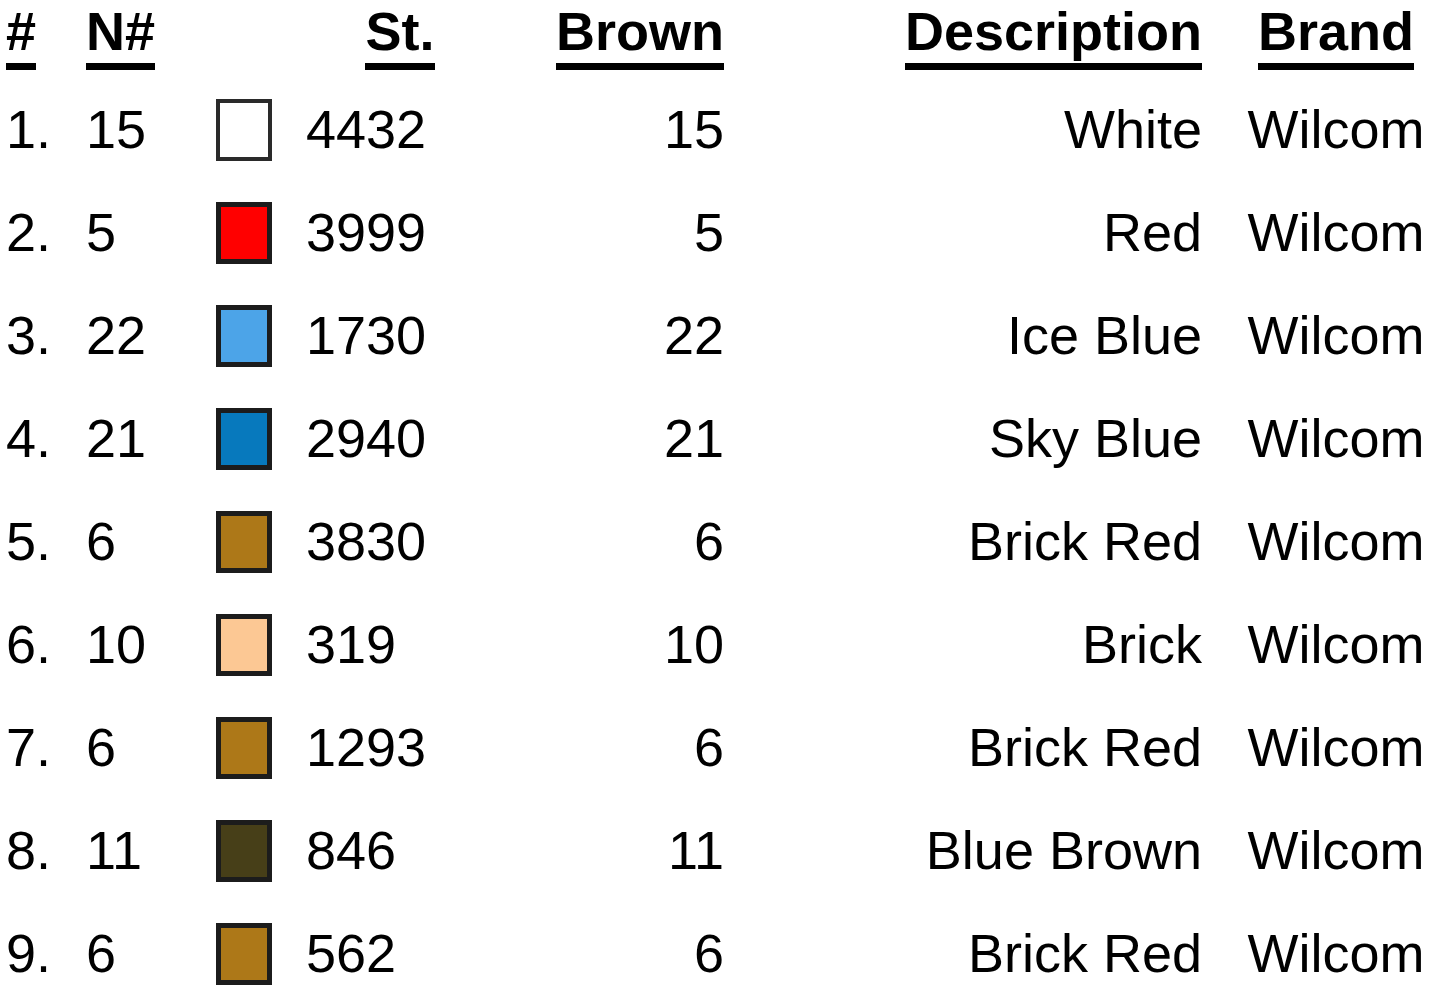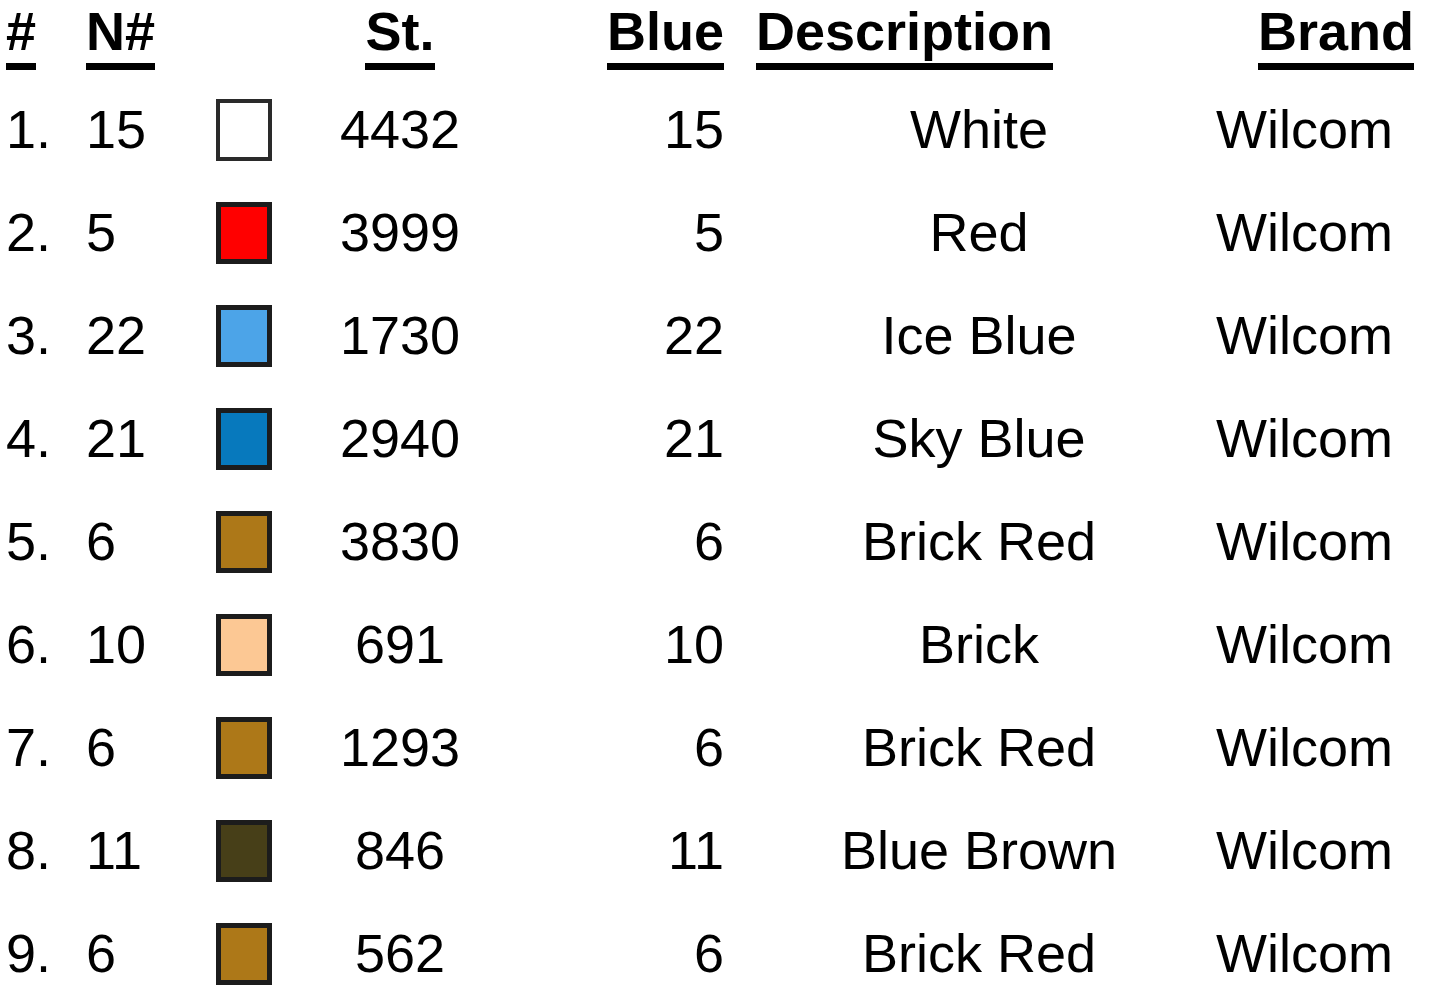--- a/index.html
+++ b/index.html
@@ -50,40 +50,40 @@
   thead th .hdr {
     display: inline-block;
     border-bottom: 7px solid #000000;
     padding-bottom: 1px;
   }
   th.th-num    { text-align: left;  padding-left: 6px; }
   th.th-nnum   { text-align: left;  padding-left: 8px; }
   th.th-swatch { text-align: left; }
   th.th-st     { padding-right: 4px; }
   th.th-code   { text-align: right; padding-right: 8px; }
-  th.th-desc   { text-align: left;  padding-left: 24px; }
+  th.th-desc   { text-align: right;  padding-left: 24px; }
   th.th-brand  { text-align: center;  padding-left: 14px; }
 
   
   tbody tr { height: 103px; }
   tbody td {
     padding: 0;
     font-size: 54px;
     font-weight: normal;
     line-height: 103px;
     white-space: nowrap;
     vertical-align: middle;
   }
   td.d-num    { text-align: left;  padding-left: 6px;  }
   td.d-nnum   { text-align: left;  padding-left: 8px;  }
   td.d-swatch { text-align: left;  line-height: 0; }
-  td.d-st     { text-align: center; padding-right: 4px; }
+  td.d-st     { text-align: left; padding-right: 4px; }
   td.d-code   { text-align: right; padding-right: 8px; }
-  td.d-desc   { text-align: center;  padding-left: 24px; }
-  td.d-brand  { text-align: left;  padding-left: 14px; overflow: hidden; }
+  td.d-desc   { text-align: right;  padding-left: 24px; }
+  td.d-brand  { text-align: center;  padding-left: 14px; overflow: hidden; }
 
   
   .swatch {
     display: inline-block;
     width: 56px;
     height: 62px;
     box-sizing: border-box;
     border: 5px solid #1c1c1c;
     vertical-align: middle;
   }
@@ -114,21 +114,21 @@
           <span class="hdr">#</span>
         </th>
         <th class="th-nnum">
           <span class="hdr">N#</span>
         </th>
         <th class="th-swatch"></th>
         <th class="th-st">
           <span class="hdr">St.</span>
         </th>
         <th class="th-code">
-          <span class="hdr">Blue</span>
+          <span class="hdr">Brown</span>
         </th>
         <th class="th-desc">
           <span class="hdr">Description</span>
         </th>
         <th class="th-brand">
           <span class="hdr">Brand</span>
         </th>
       </tr>
     </thead>
 
@@ -175,21 +175,21 @@
           <td class="d-swatch"><span class="swatch" style="background: rgb(173, 120, 24);"></span></td>
           <td class="d-st">3830</td>
           <td class="d-code">6</td>
           <td class="d-desc">Brick Red</td>
           <td class="d-brand">Wilcom</td>
         </tr>
         <tr>
           <td class="d-num">6.</td>
           <td class="d-nnum">10</td>
           <td class="d-swatch"><span class="swatch" style="background: rgb(252, 200, 148);"></span></td>
-          <td class="d-st">691</td>
+          <td class="d-st">319</td>
           <td class="d-code">10</td>
           <td class="d-desc">Brick</td>
           <td class="d-brand">Wilcom</td>
         </tr>
         <tr>
           <td class="d-num">7.</td>
           <td class="d-nnum">6</td>
           <td class="d-swatch"><span class="swatch" style="background: rgb(173, 120, 24);"></span></td>
           <td class="d-st">1293</td>
           <td class="d-code">6</td>

